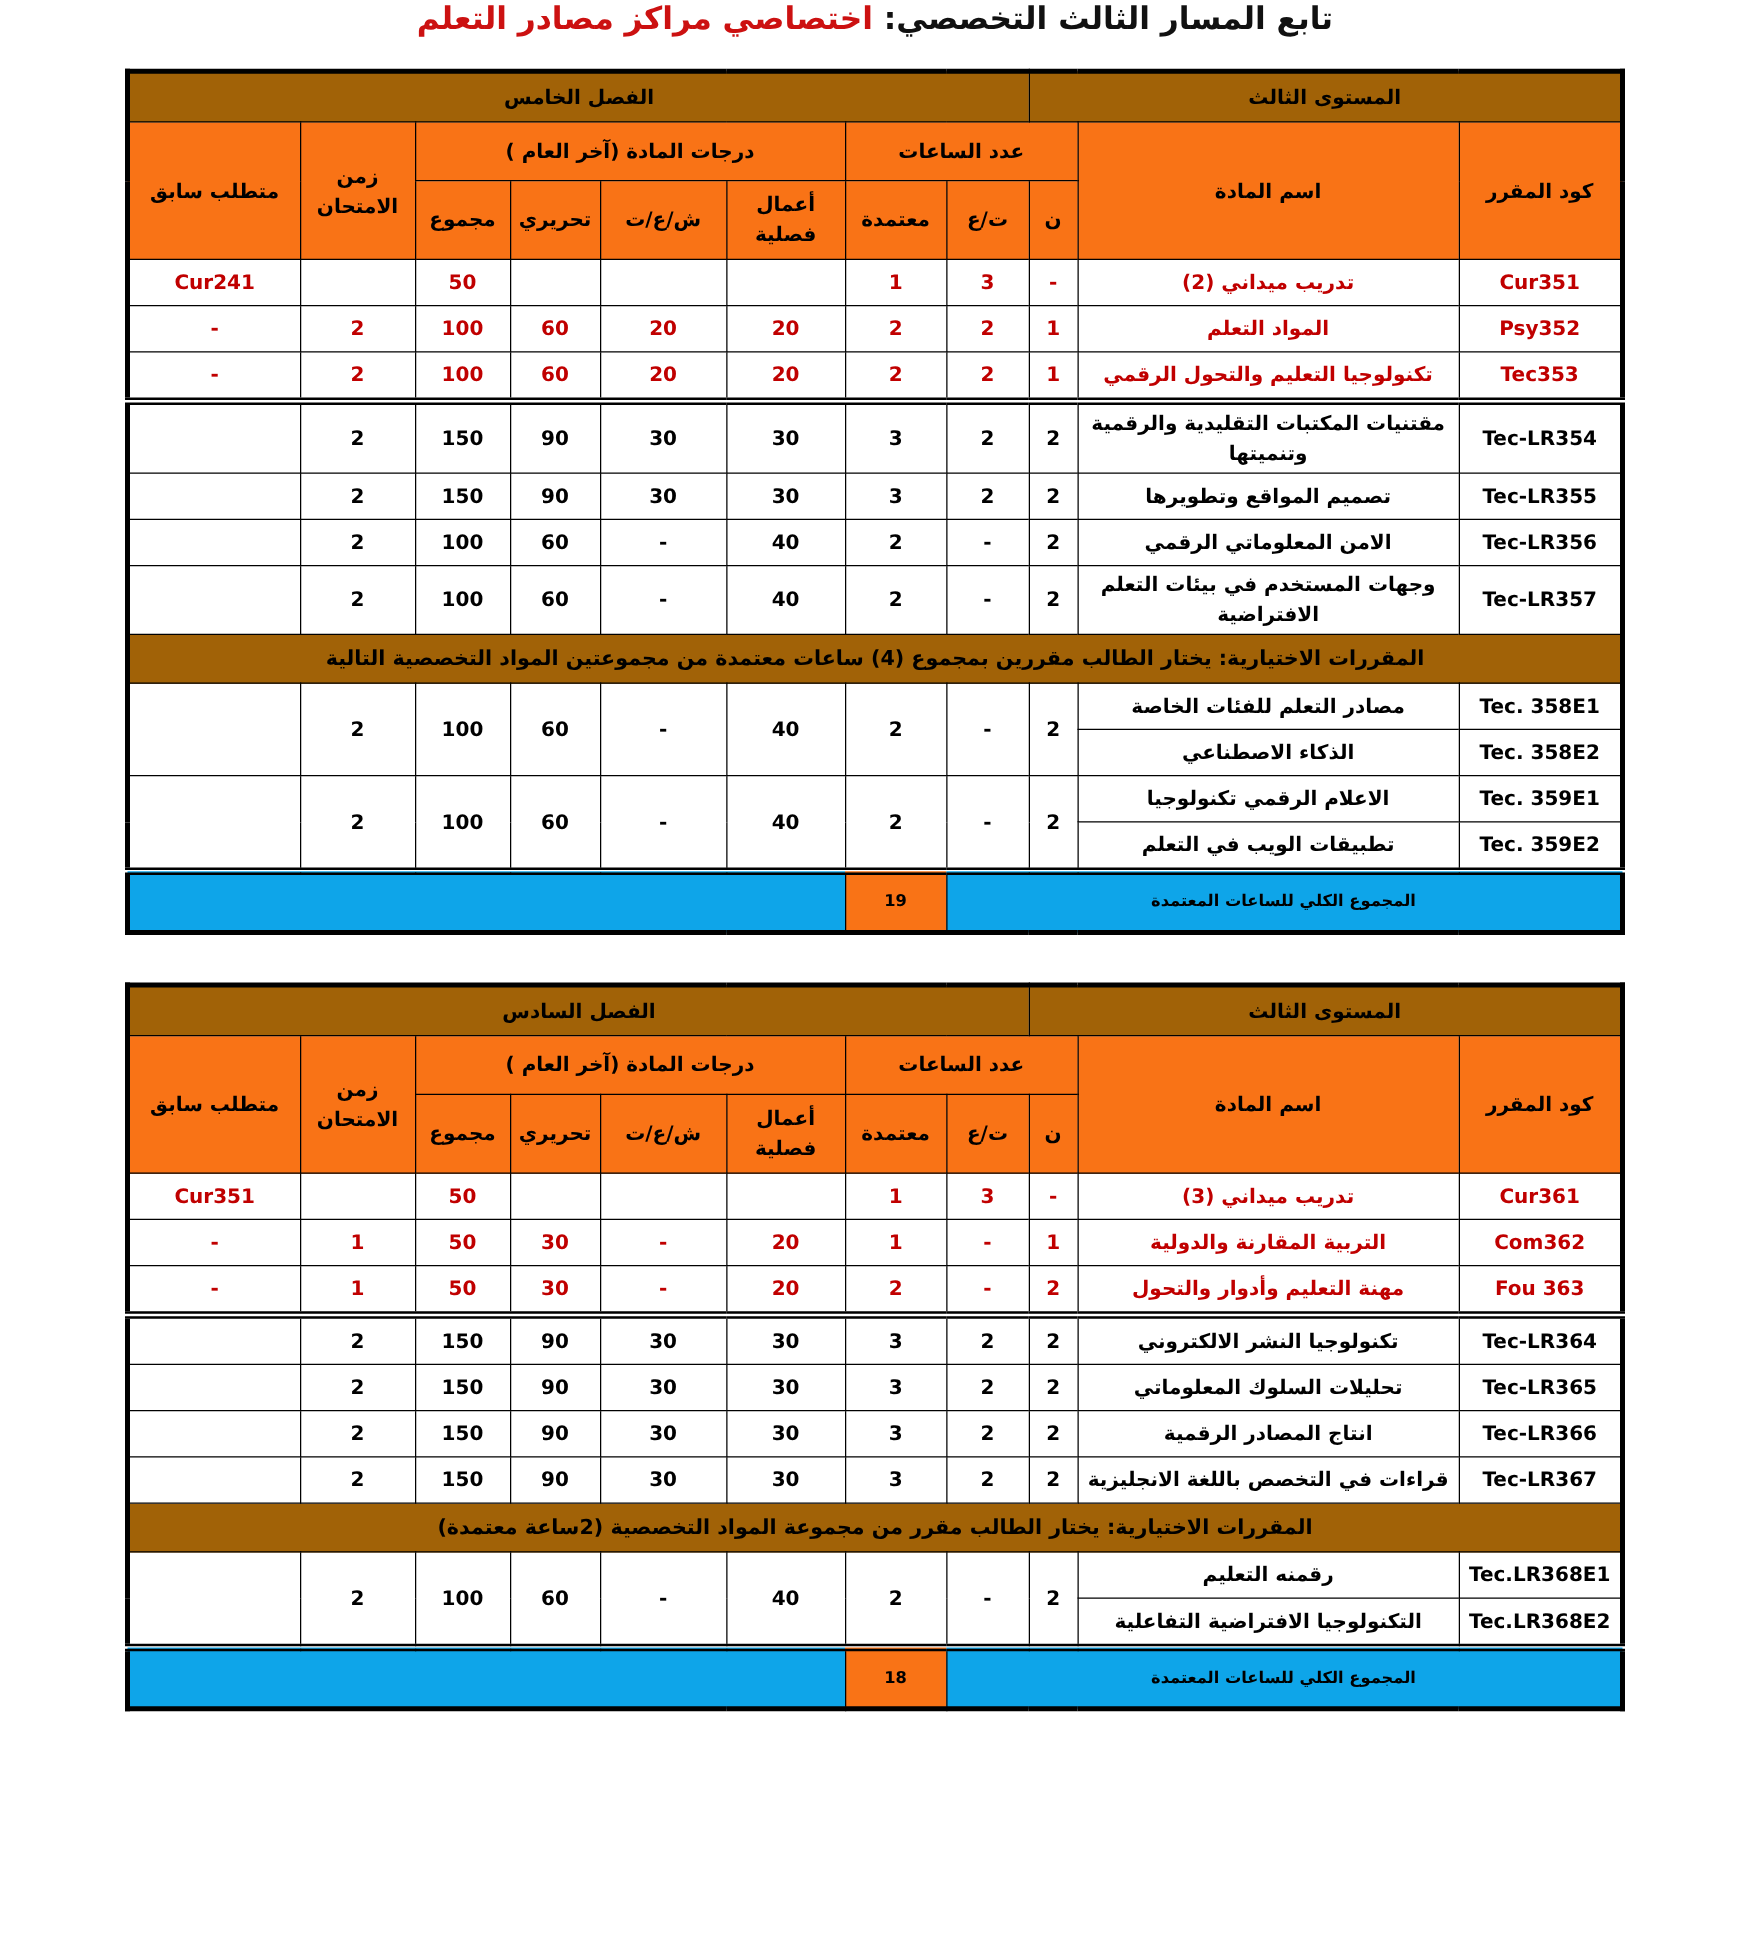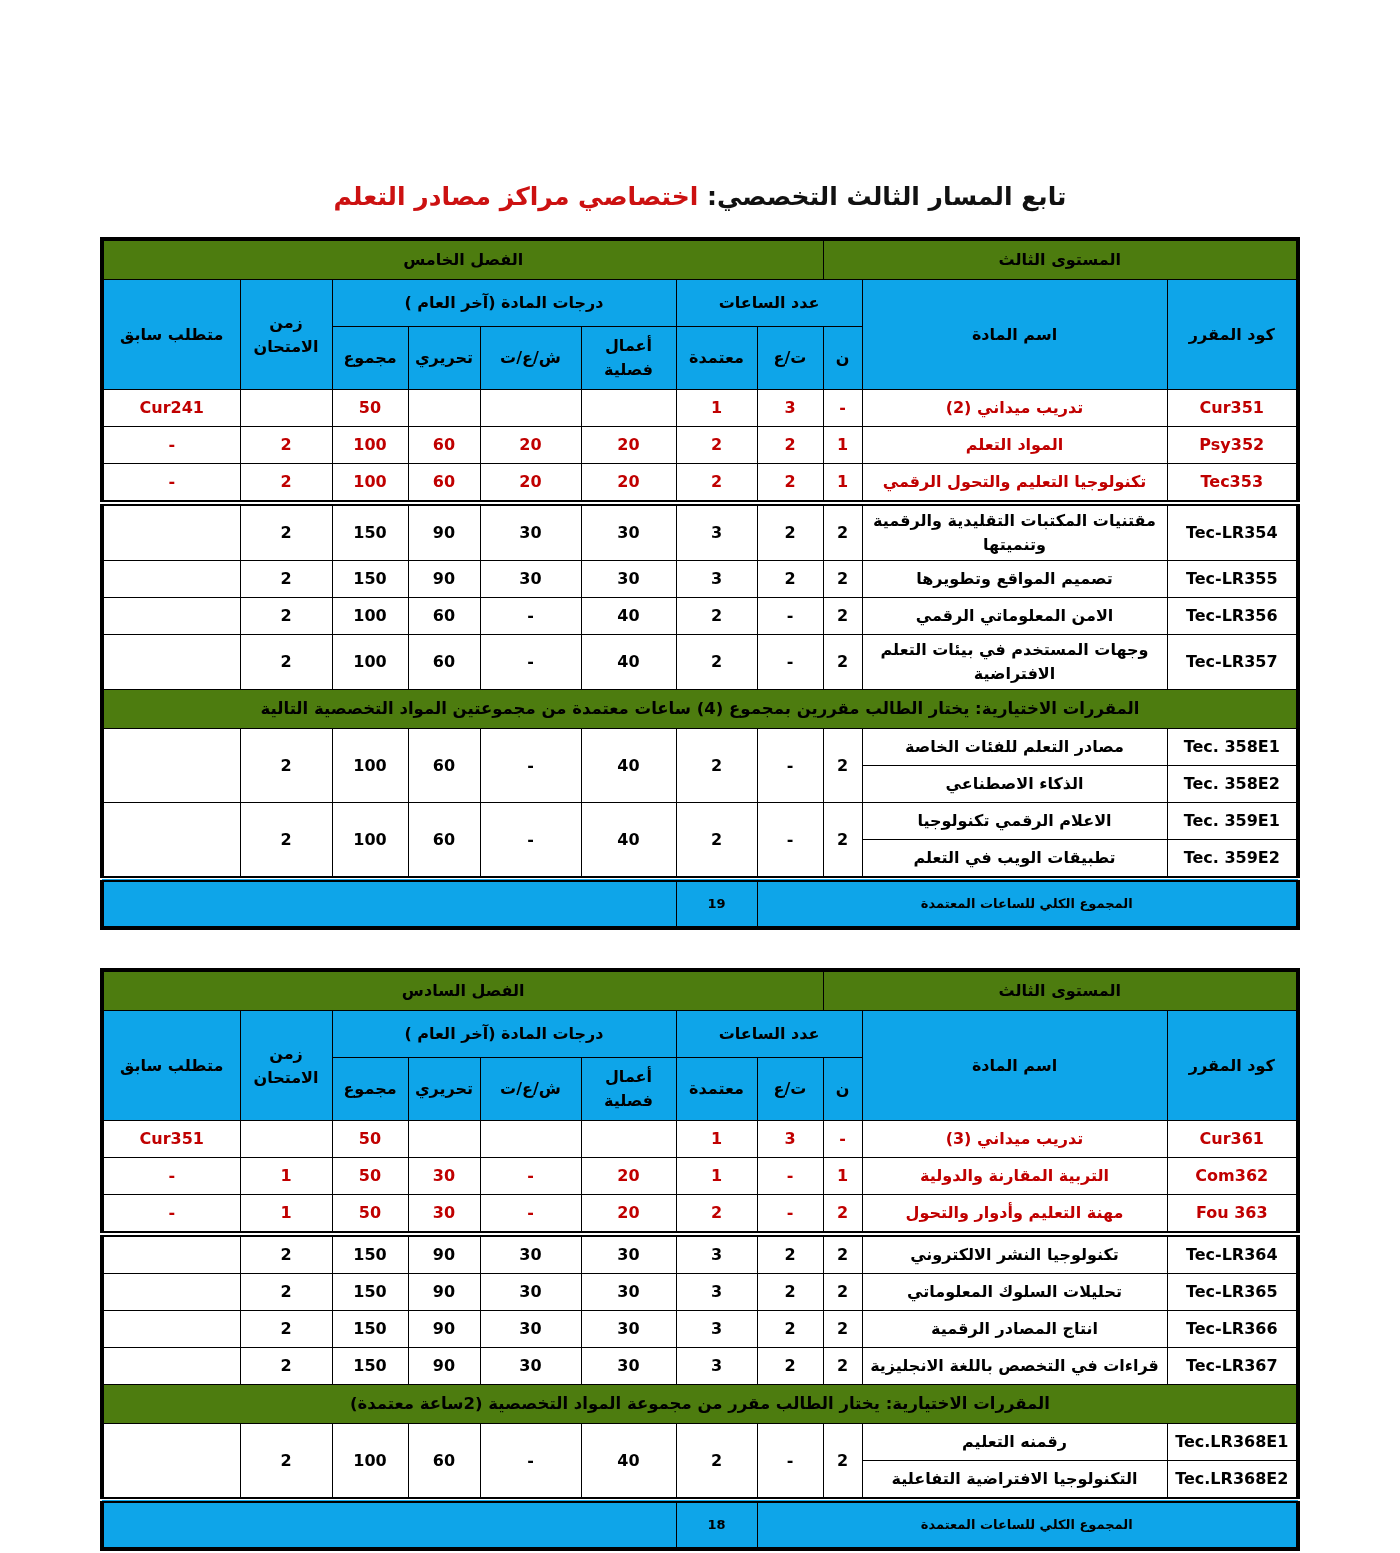--- a/index.html
+++ b/index.html
@@ -2,37 +2,37 @@
 <html lang="ar" dir="rtl"><head>
 <meta charset="utf-8">
 <style>
   html,body{margin:0;padding:0;}
   body{
     width:1400px;height:1553px;background:#ffffff;
     font-family:"DejaVu Sans",sans-serif;
     overflow:hidden;
   }
   .title{
-    padding-top:182px;margin:0;text-align:center;
+    margin:0;text-align:center;
     font-size:25px;font-weight:bold;color:#111111;letter-spacing:0;
   }
   .title .hl{color:#cc1111;}
   .tables{margin:26px 100px 0 100px;}
   table.ctable{
     border-collapse:collapse;table-layout:fixed;width:1200px;
     border:4px solid #000;direction:rtl;
   }
   .t2{margin-top:38px;}
   .ctable td{
     border:1.5px solid #000;text-align:center;vertical-align:middle;
     font-weight:bold;font-size:16px;line-height:1.5;padding:3px 3px;
     color:#000;word-wrap:break-word;
   }
-  .band{background:#4d7c0f;font-size:17px;height:32px;}
-  .peach{background:#0ea5e9;margin-left:40px;}
+  .band{background:#a16207;font-size:17px;height:32px;}
+  .peach{background:#f97316;margin-left:40px;}
   .lav{background:#0ea5e9;}
   .hdrB td{height:40px;}
   .hdrC td{height:56px;}
   tbody td{height:30px;}
   .red-row td{color:#c00000;}
   .thin{font-weight:400;}
   .thickL{border-left-width:3px;}
   .sep-top td{border-top:6px double #000;}
   .dashed{border-top:2.5px dashed #1f3d7a;border-bottom:2.5px dashed #1f3d7a;margin-left:24px;}
   .banner-row td{font-size:16.5px;height:32px;}

